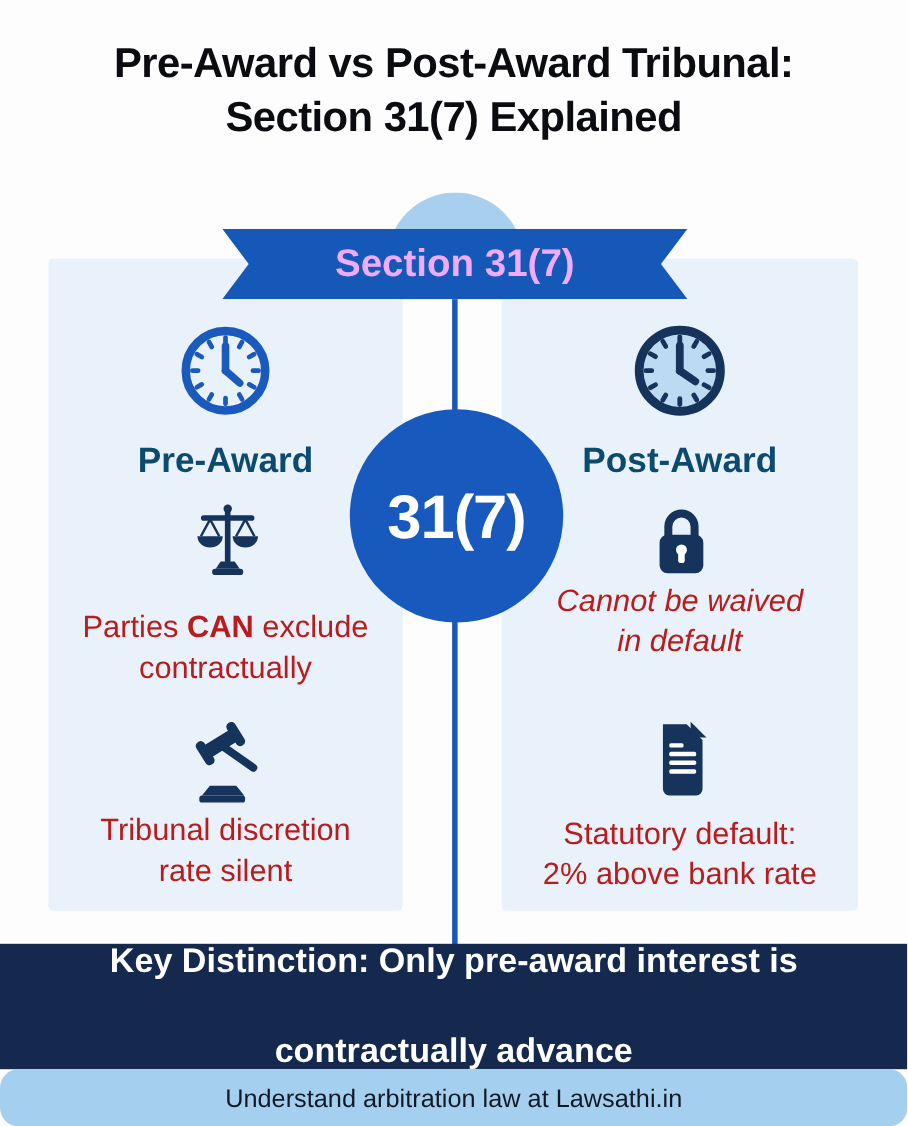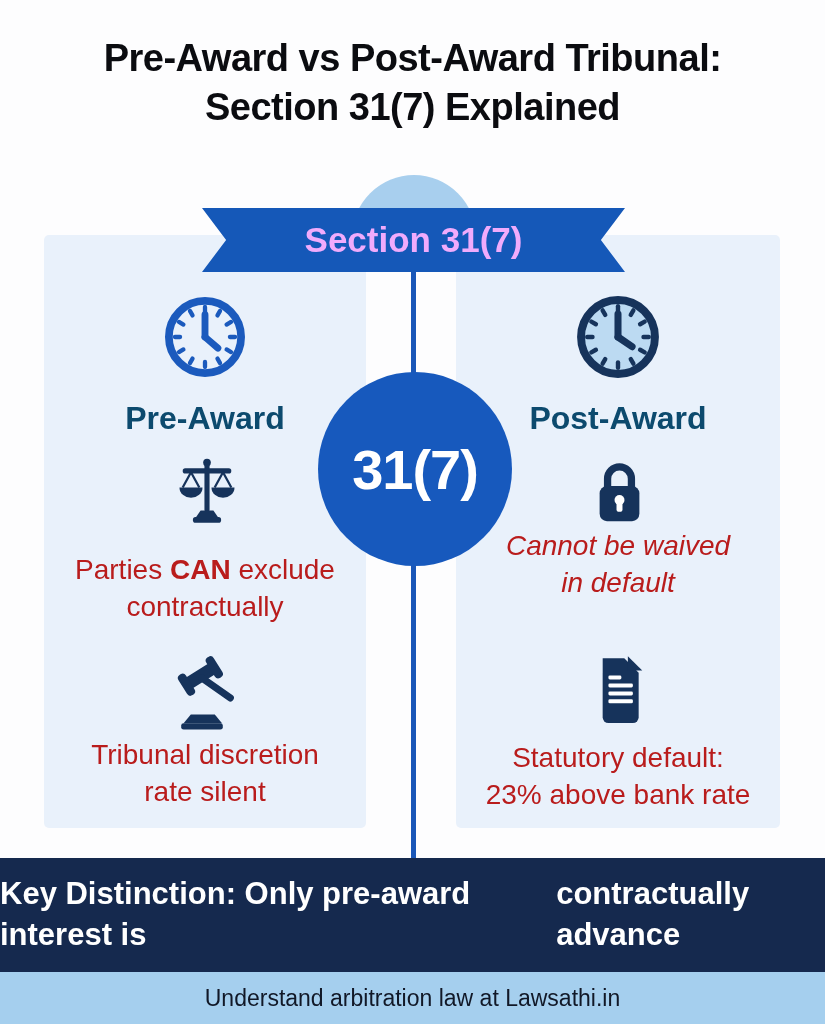--- a/index.html
+++ b/index.html
@@ -29,27 +29,27 @@
   .badge{
     left:318px;top:372px;width:194px;height:194px;border-radius:50%;background:#1759bd;z-index:6;
     display:flex;align-items:center;justify-content:center;
     color:#fff;font-size:56px;font-weight:bold;letter-spacing:-1px;
   }
   .col-heading{width:360px;text-align:center;font-size:32px;font-weight:bold;color:#0c4a6e;z-index:3;}
   .col-text{width:380px;text-align:center;font-size:28px;line-height:1.32;color:#b91c1c;z-index:3;}
   .icon{display:block;z-index:3;}
   .keybar{
     left:0;top:858px;width:825px;height:114px;background:#15294e;z-index:7;
-    display:flex;flex-direction:row;align-items:center;justify-content:center;
-    color:#fff;font-size:31px;font-weight:bold;line-height:1.32;gap:40px;
+    display:flex;flex-direction:column;align-items:center;justify-content:center;
+    color:#fff;font-size:31px;font-weight:bold;line-height:1.32;text-align:center;gap:40px;
   }
   .footer{
     left:0;top:972px;width:825px;height:52px;background:#a5cfee;z-index:7;
     display:flex;align-items:center;justify-content:center;
-    color:#111827;font-size:23px;
+    color:#111827;font-size:23px;border-radius:17px;
   }
   b{font-weight:bold;}
 </style>
 </head>
 <body>
 
 <div class="canvas">
 
   <div class="abs title">
     <div>Pre-Award vs Post-Award Tribunal:</div>
@@ -189,21 +189,21 @@
         <rect x="22" y="30" width="18" height="5.5" rx="2"></rect>
         <rect x="22" y="41" width="34" height="5.5" rx="2"></rect>
         <rect x="22" y="52" width="34" height="5.5" rx="2"></rect>
         <rect x="22" y="63" width="34" height="5.5" rx="2"></rect>
       </g>
     </svg>
   </span>
 
   <div class="abs col-text" style="left:428px;top:740px;">
     <span>Statutory default:</span><br>
-    <span>23% above bank rate</span>
+    <span>2% above bank rate</span>
   </div>
 
   <div class="abs keybar">
     <div>Key Distinction: Only pre-award interest is</div>
     <div>contractually advance</div>
   </div>
 
   <div class="abs footer">
     <span>Understand arbitration law at Lawsathi.in</span>
   </div>

